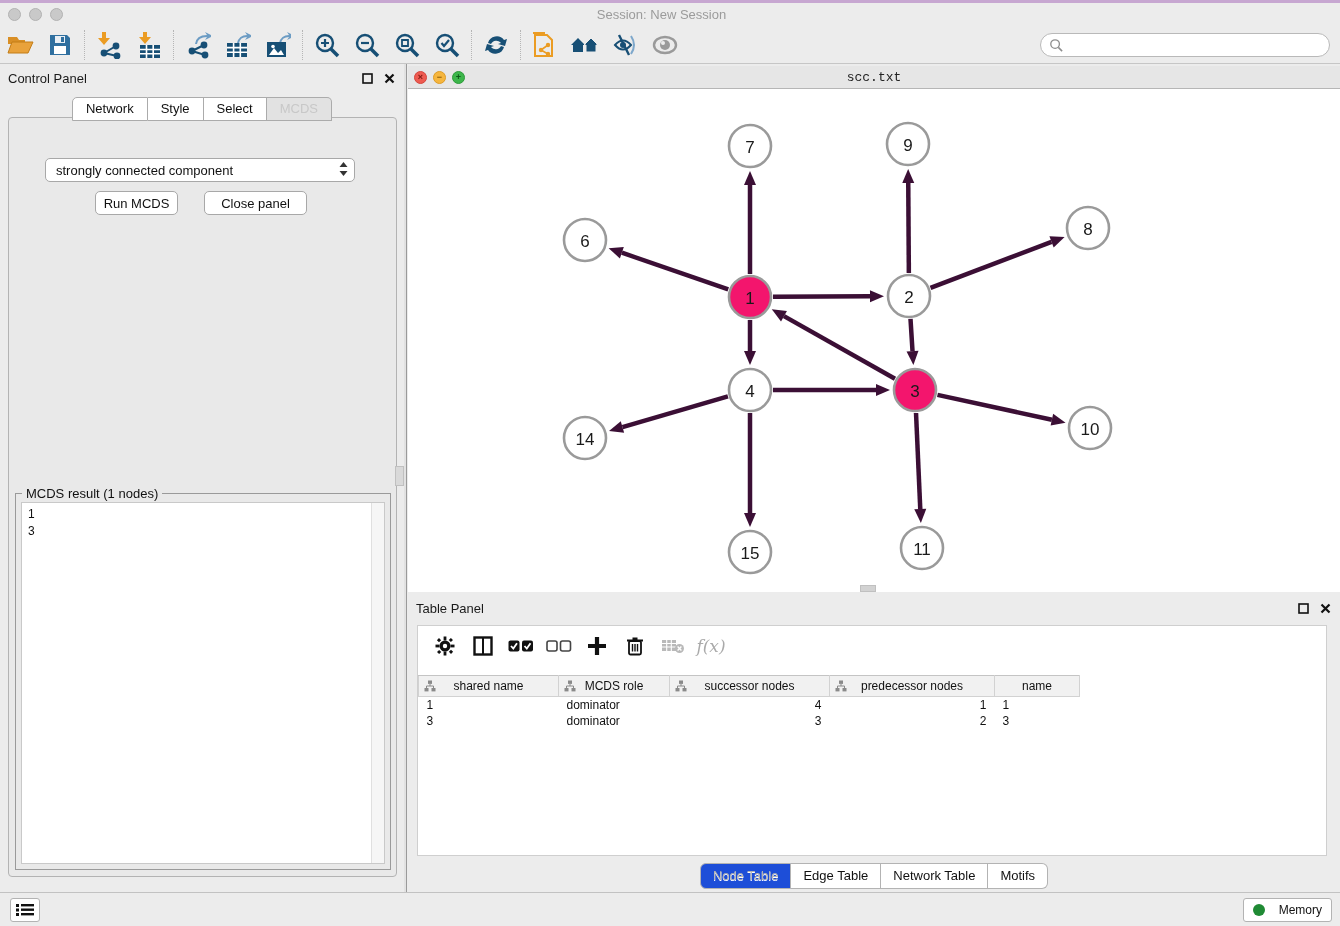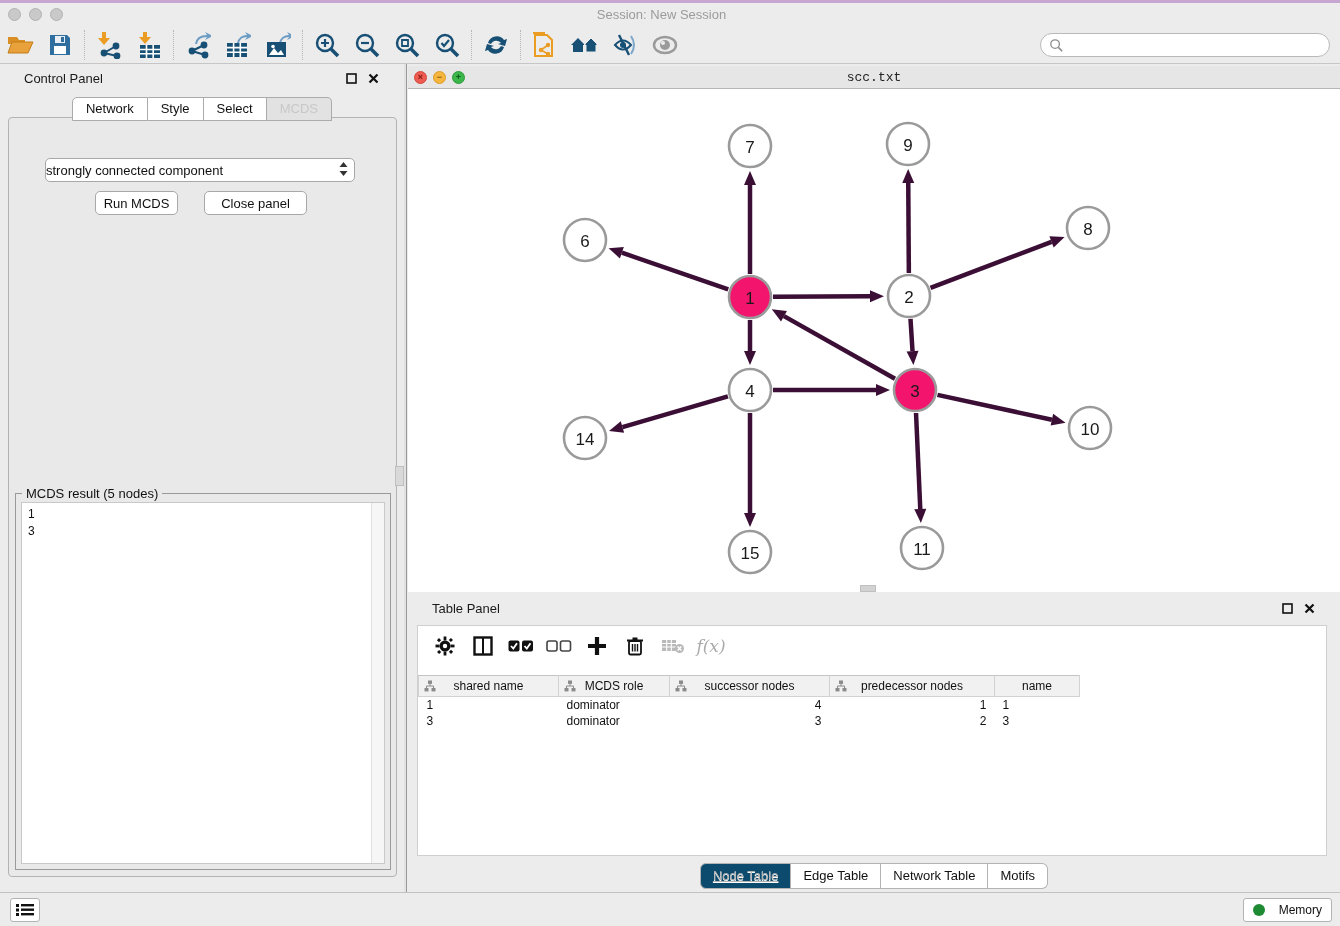--- a/index.html
+++ b/index.html
@@ -19,30 +19,30 @@
   .tsep { width:1px; height:30px; margin:0 4px; border-left:1px dotted #b5b5b5; }
   #search-wrap { position:absolute; right:10px; top:7px; width:290px; height:24px; background:#fff; border:1px solid #b9b9b9; border-radius:13px; display:flex; align-items:center; padding-left:8px; }
   #search-input { border:none; outline:none; flex:1; font-size:12px; background:transparent; height:20px; }
 
   
   #vsplit { left:404px; top:64px; width:3px; height:828px; background:#e2e2e2; border-right:1px solid #9a9a9a; }
   #vsplit-handle { left:395px; top:466px; width:9px; height:20px; background:#d9d9d9; border:1px solid #c0c0c0; }
 
   
   #control-panel { left:0; top:64px; width:404px; height:828px; background:#ececec; }
-  .panel-head { height:28px; display:flex; align-items:center; padding:0 24px; }
+  .panel-head { height:28px; display:flex; align-items:center; padding:0 8px; }
   .panel-head .ptitle { font-size:13px; color:#1a1a1a; flex:1; }
   .mini-ic { width:13px; height:13px; margin-left:9px; display:flex; align-items:center; justify-content:center; }
   #cp-tabs { position:absolute; left:0; top:33px; width:404px; display:flex; justify-content:center; z-index:2; }
   .cp-tab { font-size:13px; padding:3px 13px 4px; background:#fff; border:1px solid #ababab; border-left:none; color:#111; }
   .cp-tab:first-child { border-left:1px solid #ababab; border-radius:5px 0 0 0; }
   .cp-tab.sel { background:#e2e2e2; color:#c8c8c8; border-radius:0 5px 0 0; }
   #cp-box { position:absolute; left:8px; top:53px; width:389px; height:760px; background:#e9e9e9; border:1px solid #b3b3b3; border-radius:4px; }
   #opt-label { position:absolute; left:0; top:20px; width:100%; text-align:center; font-size:13px; color:#111; }
-  #criterion { position:absolute; left:36px; top:40px; width:310px; height:24px; background:#fff; border:1px solid #a8a8a8; border-radius:5px; display:flex; align-items:center; font-size:13px; color:#111; }
+  #criterion { position:absolute; left:36px; top:40px; width:310px; height:24px; background:#fff; border:1px solid #a8a8a8; border-radius:5px; display:flex; align-items:center; font-size:13px; padding-left:10px; color:#111; }
   #criterion .stepper { margin-left:auto; margin-right:6px; }
   .btn { position:absolute; height:24px; background:#fff; border:1px solid #a8a8a8; border-radius:5px; font-size:13px; display:flex; align-items:center; justify-content:center; color:#111; }
   #run-btn { left:86px; top:73px; width:83px; }
   #close-btn { left:195px; top:73px; width:103px; }
   #mcds-fieldset { position:absolute; left:6px; top:375px; width:376px; height:377px; border:1px solid #9a9a9a; }
   #mcds-legend { position:absolute; left:6px; top:-8px; background:#e9e9e9; padding:0 4px; font-size:13px; color:#111; }
   #mcds-text { position:absolute; left:5px; top:8px; right:5px; bottom:5px; background:#fff; border:1px solid #c9c9c9; font-size:12px; color:#111; padding:3px 6px; line-height:17px; white-space:pre-line; }
   #mcds-scroll { position:absolute; right:6px; top:9px; width:13px; bottom:6px; background:#f6f6f6; border-left:1px solid #e0e0e0; }
 
   
@@ -67,21 +67,21 @@
   #tp-table { position:absolute; left:0px; top:49px; width:661px; }
   #tp-table table { border-collapse:collapse; width:661px; table-layout:fixed; }
   #tp-table th { background:#f1f1f1; border:1px solid #d2d2d2; border-top:1px solid #c4c4c4; font-weight:normal; font-size:12px; color:#111; height:21px; position:relative; text-align:center; }
   #tp-table th .hicon { position:absolute; left:5px; top:4px; }
   #tp-table td { font-size:12px; color:#111; height:16px; padding:0 8px; }
   #tp-table td.r { text-align:right; }
   #tp-tabs { position:absolute; left:0; right:0; top:269px; display:flex; justify-content:center; }
   .tp-tab { font-size:13px; padding:4px 12px 5px; background:#fff; border:1px solid #b3b3b3; border-left:none; color:#111; }
   .tp-tab:first-child { border-left:1px solid #b3b3b3; border-radius:6px 0 0 6px; }
   .tp-tab:last-child { border-radius:0 6px 6px 0; }
-  .tp-tab.sel { background:#0c4a6e; color:#b3b3b3; text-shadow:0 1px 0 #fff;text-decoration:underline; }
+  .tp-tab.sel { background:#1d4ed8; color:#b3b3b3; text-shadow:0 1px 0 #fff; }
 
   
   #statusbar { left:0; top:892px; width:1340px; height:34px; background:#ececec; border-top:1px solid #c2c2c2; }
   #list-btn { position:absolute; left:10px; top:5px; width:30px; height:24px; background:#fff; border:1px solid #b3b3b3; border-radius:3px; display:flex; align-items:center; justify-content:center; }
   #memory-btn { position:absolute; right:8px; top:5px; height:24px; background:#fff; border:1px solid #b3b3b3; border-radius:3px; display:flex; align-items:center; padding:0 9px; font-size:12px; color:#111; gap:14px; }
   #memory-dot { width:12px; height:12px; border-radius:50%; background:#1f8a34; }
 </style>
 </head>
 <body>
 
@@ -260,21 +260,21 @@
       <div id="criterion">
         <span>strongly connected component</span>
         <span class="stepper"><svg width="9" height="14" viewBox="0 0 9 14">
               <path d="M4.5 0 L8.5 5 H0.5z" fill="#333"></path>
               <path d="M4.5 14 L0.5 9 H8.5z" fill="#333"></path>
             </svg></span>
       </div>
       <div class="btn" id="run-btn">Run MCDS</div>
       <div class="btn" id="close-btn">Close panel</div>
       <div id="mcds-fieldset">
-        <div id="mcds-legend">MCDS result (5 nodes)</div>
+        <div id="mcds-legend">MCDS result (1 nodes)</div>
         <div id="mcds-text">1
 3</div>
         <div id="mcds-scroll"></div>
       </div>
     </div>
   </div>
 
   <div id="vsplit" class="abs"></div>
   <div id="vsplit-handle" class="abs"></div>
 

